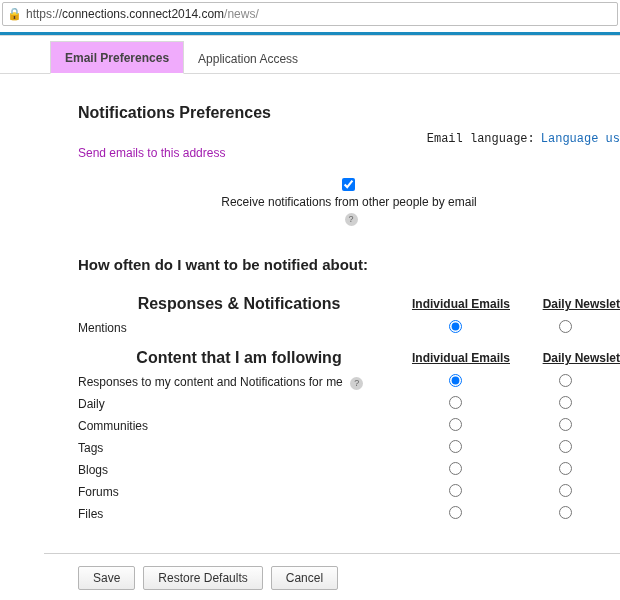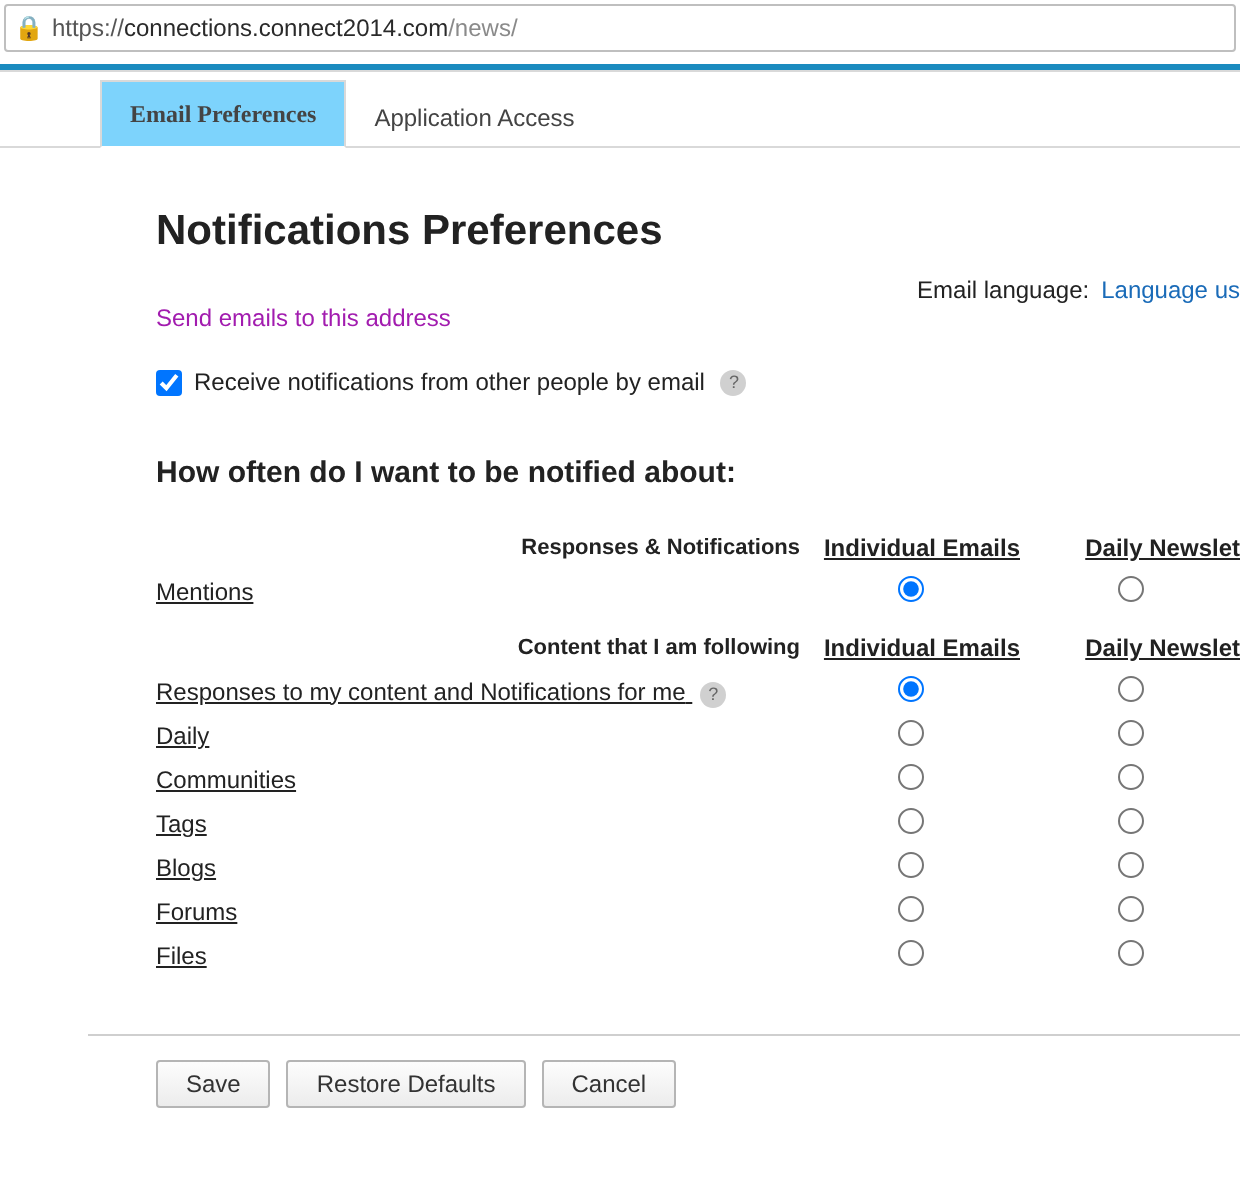--- a/index.html
+++ b/index.html
@@ -54,46 +54,46 @@
     font-size: 12px;
     color: #444;
     cursor: pointer;
     position: relative;
     top: 1px;
   }
   .tab.active {
     font-weight: bold;
     border: 1px solid #d9d9d9;
     border-bottom: 1px solid #fff;
-    background: #7dd3fc;
-    font-family: Liberation Serif, serif;
+    background: #f0abfc;
   }
 
   .content {
     padding: 30px 0 10px 78px;
     width: 620px;
   }
 
   h2.page-title {
-    font-size: 21px;
+    font-size: 16px;
     font-weight: bold;
     margin-bottom: 24px;
   }
 
   .send-address {
     font-size: 12px;
     color: #a21caf;
     margin-bottom: 18px;
   }
 
   .row-check {
     display: flex;
     align-items: center;
     gap: 4px;
     margin-bottom: 30px;
+    flex-direction: column;
   }
   .row-check input { margin-right: 2px; }
   .help-icon {
     display: inline-block;
     width: 13px; height: 13px; line-height: 13px;
     border-radius: 50%;
     background: #d0d0d0;
     color: #666;
     text-align: center;
     font-size: 9px;
@@ -115,37 +115,36 @@
     font-size: 15px;
     font-weight: bold;
     margin: 14px 0 18px 0;
   }
 
   table.prefs {
     width: 542px;
     border-collapse: collapse;
   }
   table.prefs th {
-    text-align: right;
-    font-size: 11px;
+    text-align: center;
+    font-size: 16px;
     font-weight: bold;
     padding: 4px 0;
   }
   table.prefs th.colhead {
     text-align: right;
     font-weight: bold;
     font-size: 12px;
     white-space: nowrap;
     text-decoration: underline;
   }
   table.prefs td {
     font-size: 12px;
     padding: 3px 0;
     vertical-align: middle;
-    text-decoration: underline;
   }
   table.prefs td.radio-cell {
     text-align: center;
     width: 110px;
   }
   table.prefs td.label-cell { width: 322px; }
 
   .footer-hr {
     border-top: 1px solid #cfcfcf;
     margin: 18px 0 12px 44px;
@@ -191,21 +190,21 @@
   <h2 class="page-title">Notifications Preferences</h2>
 
   <div class="send-address">Send emails to this address</div>
 
   <div class="lang-row">
     <div class="row-check">
       <input type="checkbox" checked="" style="">
       <span>Receive notifications from other people by email</span>
       <span class="help-icon">?</span>
     </div>
-    <div class="lang-block" style="top:-46px;">
+    <div class="lang-block" style="top:-46px;font-family:Liberation Mono, monospace;">
       <span>Email language:</span>
       <a href="#">Language us</a>
     </div>
   </div>
 
   <h3 class="section-title">How often do I want to be notified about:</h3>
 
   <table class="prefs">
     <tbody>
         <tr>

